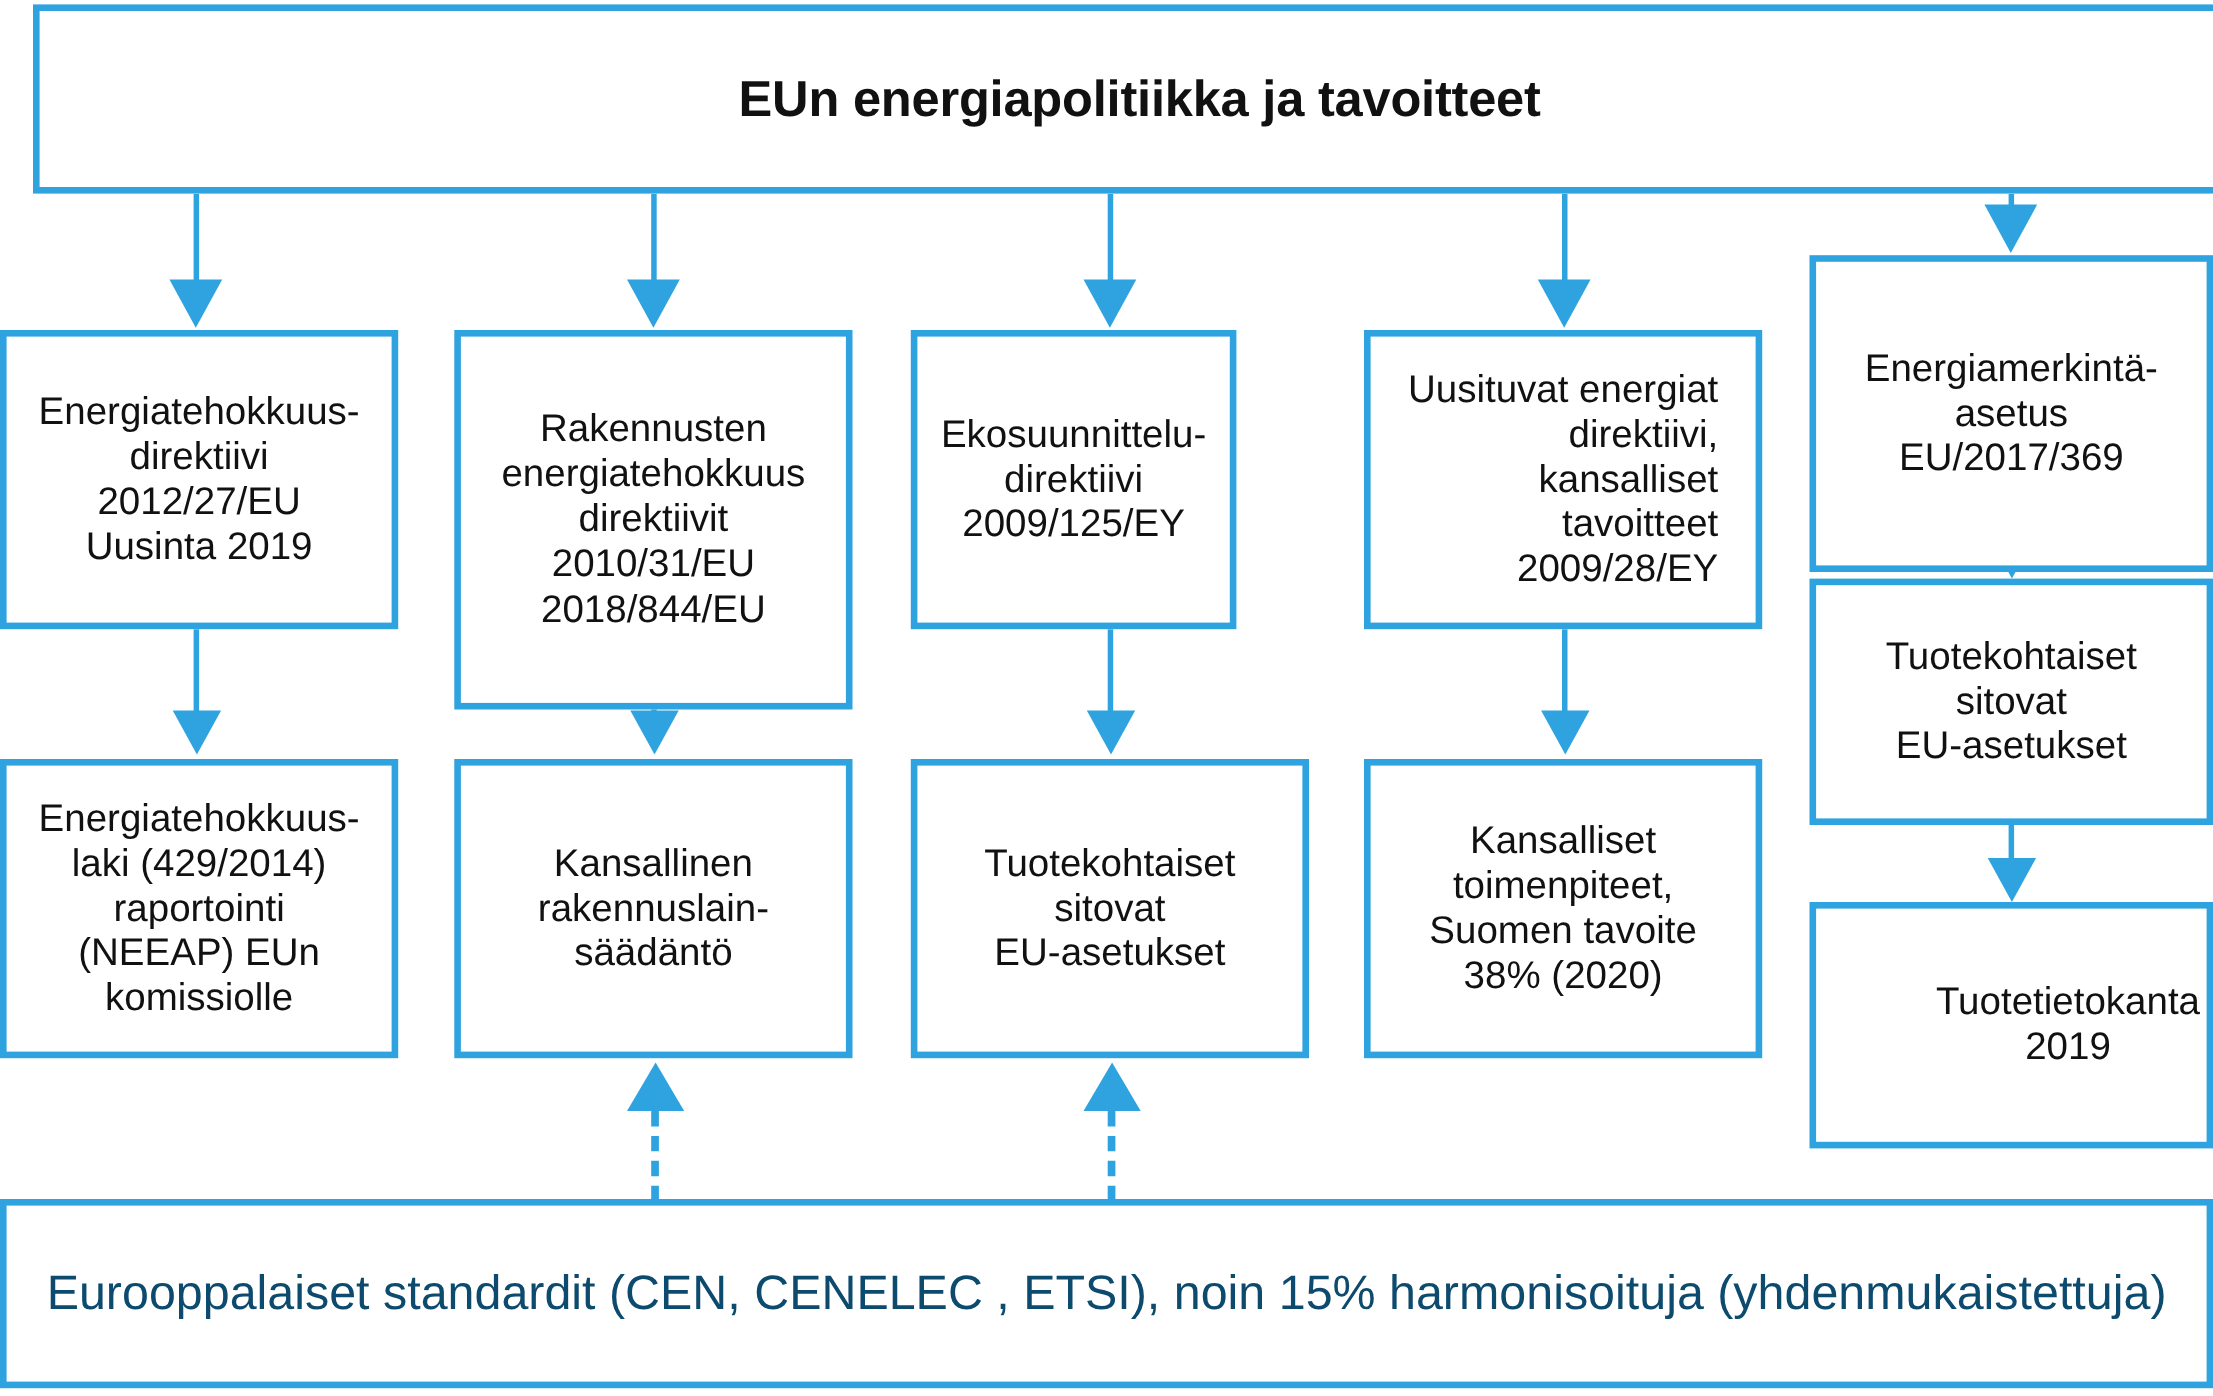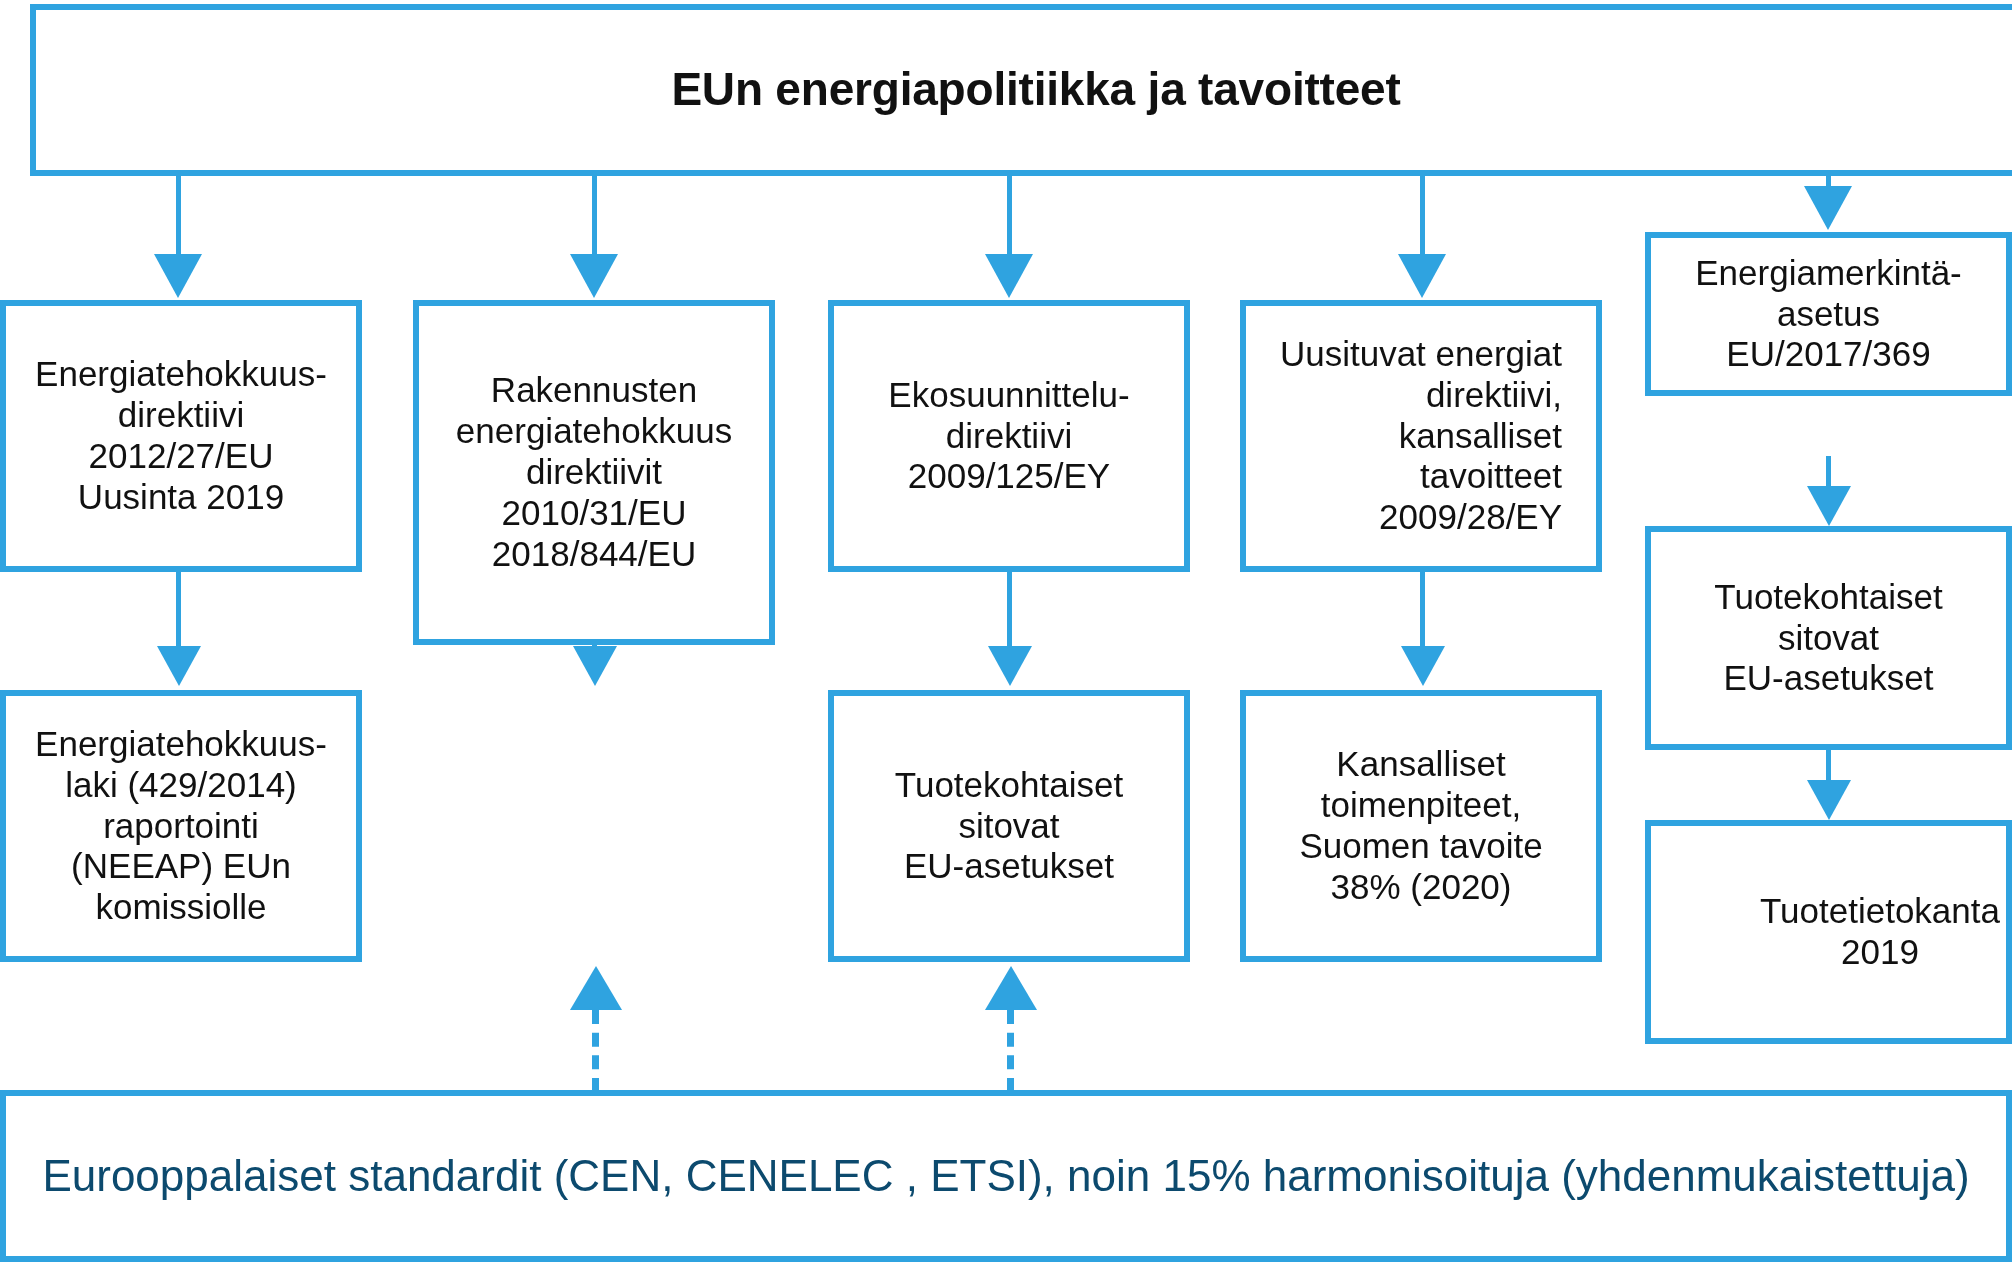--- a/index.html
+++ b/index.html
@@ -127,21 +127,21 @@
   </div>
 
   <div class="box" style="left:413px; top:300px; width:362px; height:345px;">
     <span class="node-text">Rakennusten
 energiatehokkuus
 direktiivit
 2010/31/EU
 2018/844/EU</span>
   </div>
 
-  <div class="box" style="left:828px; top:300px; width:362px; height:272px;">
+  <div class="box" style="left:828px; top:300px; width:296px; height:272px;">
     <span class="node-text">Ekosuunnittelu-
 direktiivi
 2009/125/EY</span>
   </div>
 
   <div class="box" style="left:1240px; top:300px; width:362px; height:272px;text-align:right;">
     <span class="node-text">Uusituvat energiat
 direktiivi,
 kansalliset
 tavoitteet
@@ -161,35 +161,40 @@
   <div class="arrow-head-down small" style="left:1401px; top:646px;"></div>
 
   <div class="box" style="left:0px; top:690px; width:362px; height:272px;">
     <span class="node-text">Energiatehokkuus-
 laki (429/2014)
 raportointi
 (NEEAP) EUn
 komissiolle</span>
   </div>
 
+  <div class="box" style="left:413px; top:690px; width:362px; height:272px;">
+    <span class="node-text">Kansallinen
+rakennuslain-
+säädäntö</span>
+  </div>
 
   <div class="box" style="left:828px; top:690px; width:362px; height:272px;">
     <span class="node-text">Tuotekohtaiset
 sitovat
 EU-asetukset</span>
   </div>
 
   <div class="box" style="left:1240px; top:690px; width:362px; height:272px;">
     <span class="node-text">Kansalliset
 toimenpiteet,
 Suomen tavoite
 38% (2020)</span>
   </div>
 
-  <div class="box" style="left:1645px; top:232px; width:367px; height:164px;">
+  <div class="box" style="left:1645px; top:232px; width:367px; height:288px;">
     <span class="node-text">Energiamerkintä-
 asetus
 EU/2017/369</span>
   </div>
 
   <div class="arrow-line" style="left:1826px; top:456px; height:34px;"></div>
   <div class="arrow-head-down small" style="left:1807px; top:486px;"></div>
 
   <div class="box" style="left:1645px; top:526px; width:367px; height:224px;">
     <span class="node-text">Tuotekohtaiset

